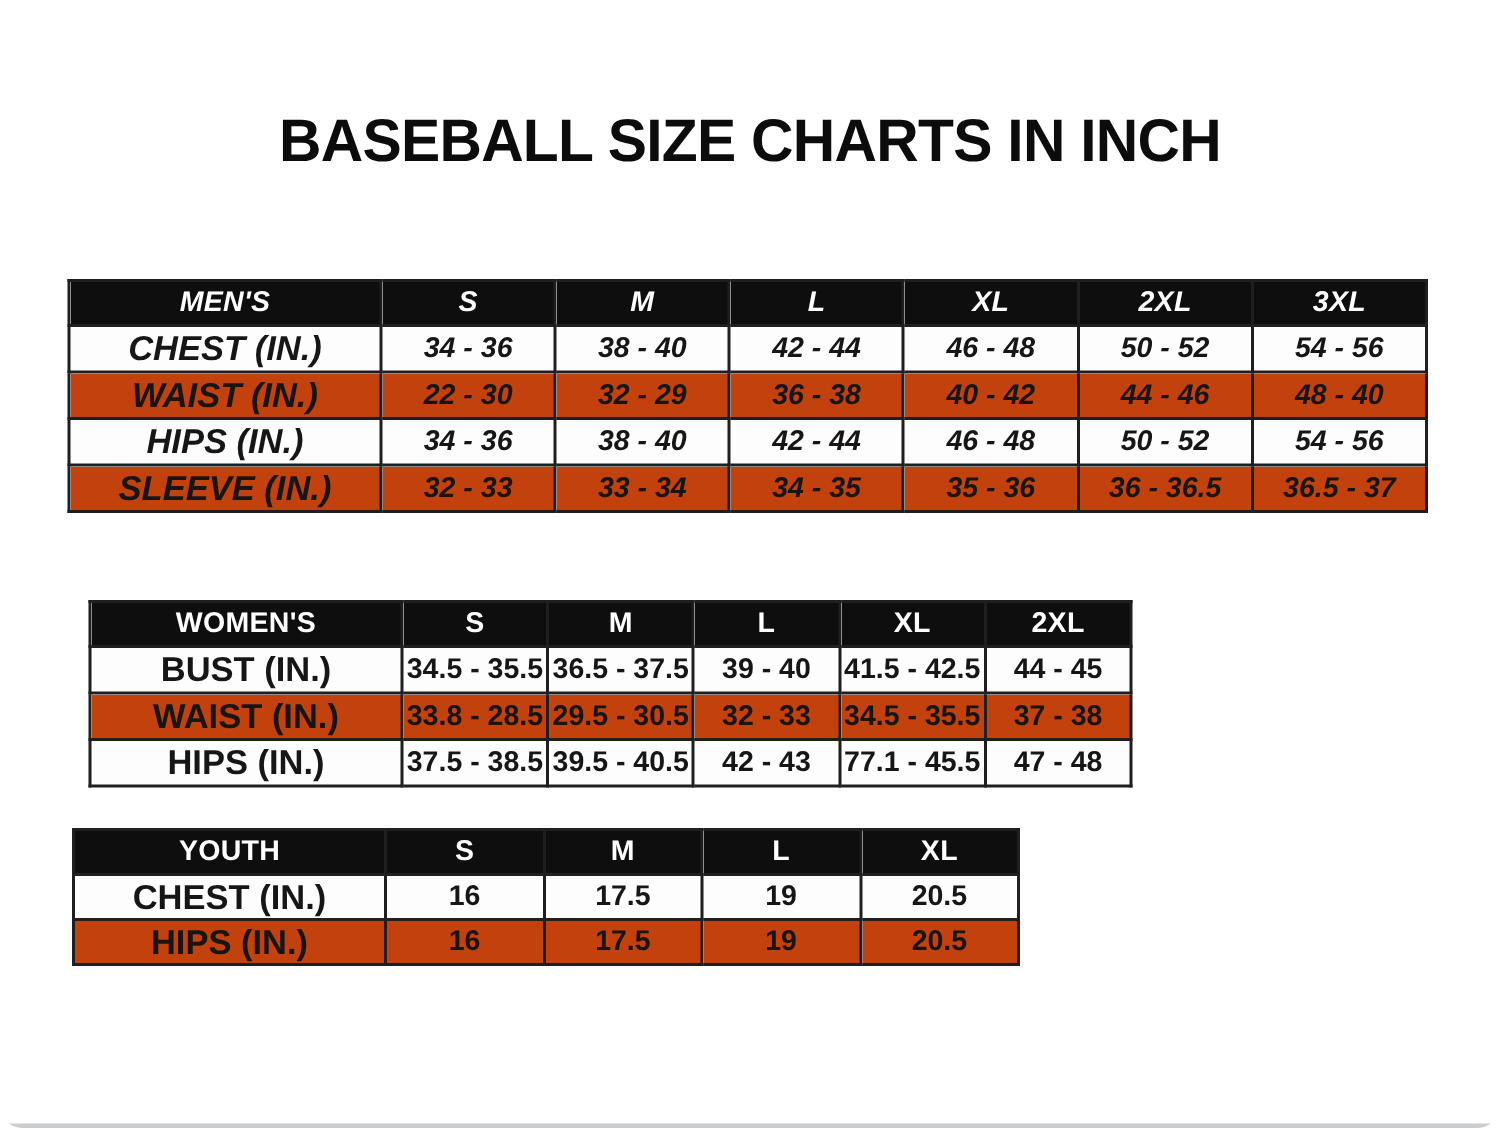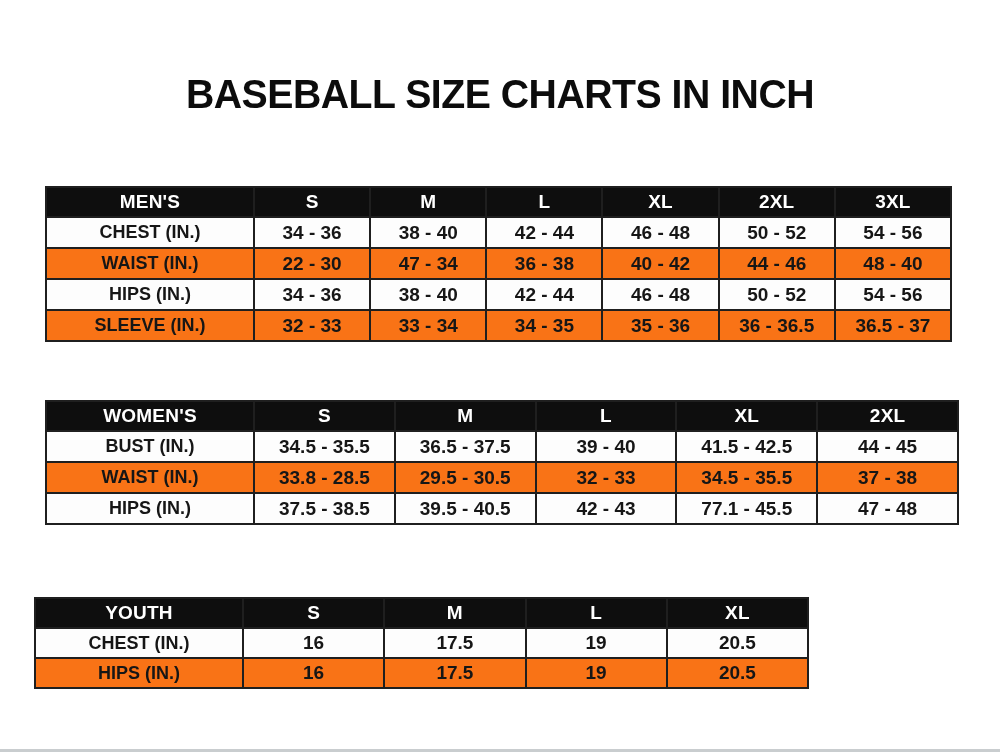--- a/index.html
+++ b/index.html
@@ -3,20 +3,21 @@
 <meta charset="utf-8">
 <style>
   html, body { margin: 0; padding: 0; background: #ffffff; }
   .page {
     position: relative;
     width: 1000px;
     height: 752px;
     background: #ffffff;
     font-family: "Liberation Sans", "DejaVu Sans", sans-serif;
     overflow: hidden;
+    border-radius: 15px;
   }
   .title {
     position: absolute;
     top: 72px;
     left: 0;
     width: 100%;
     margin: 0;
     text-align: center;
     font-size: 40px;
     line-height: 1.1;
@@ -44,33 +45,33 @@
     background: #0e0e0e;
     color: #ffffff;
     font-size: 19px;
     letter-spacing: 0.2px;
   }
   .size-table td {
     background: #fdfdfd;
     color: #161616;
     font-size: 19px;
   }
-  .size-table td.label { font-size: 18px; }
-  .size-table tr.alt td { background: #f97316; }
+  .size-table td.label { font-size: 23px; }
+  .size-table tr.alt td { background: #c2410c; }
   col.c-label { width: 208px; }
 
-  #mens-table   { top: 186px; left: 45px; width: 907px; }
+  #mens-table   { top: 186px; left: 45px; width: 907px; font-style: italic; }
   #mens-table th { height: 28px; }
   #mens-table td { height: 29px; }
 
-  #womens-table { top: 400px; left: 45px; width: 914px; padding-left: 38px; }
+  #womens-table { top: 400px; left: 59px; width: 696px; padding-left: 38px; }
   #womens-table th { height: 28px; }
   #womens-table td { height: 29px; margin-top: 32px; }
 
-  #youth-table  { top: 552px; left: 34px; width: 775px; margin-top: 45px; }
+  #youth-table  { top: 552px; left: 48px; width: 632px; }
   #youth-table th { height: 28px; }
   #youth-table td { height: 28px; }
 
   .bottom-edge {
     position: absolute;
     left: 0;
     bottom: 0;
     width: 100%;
     height: 3px;
     background: #c9cdcf;
@@ -110,21 +111,21 @@
         <td>34 - 36</td>
         <td>38 - 40</td>
         <td>42 - 44</td>
         <td>46 - 48</td>
         <td>50 - 52</td>
         <td>54 - 56</td>
       </tr>
       <tr class="alt">
         <td class="label">WAIST (IN.)</td>
         <td>22 - 30</td>
-        <td>47 - 34</td>
+        <td>32 - 29</td>
         <td>36 - 38</td>
         <td>40 - 42</td>
         <td>44 - 46</td>
         <td>48 - 40</td>
       </tr>
       <tr>
         <td class="label">HIPS (IN.)</td>
         <td>34 - 36</td>
         <td>38 - 40</td>
         <td>42 - 44</td>

